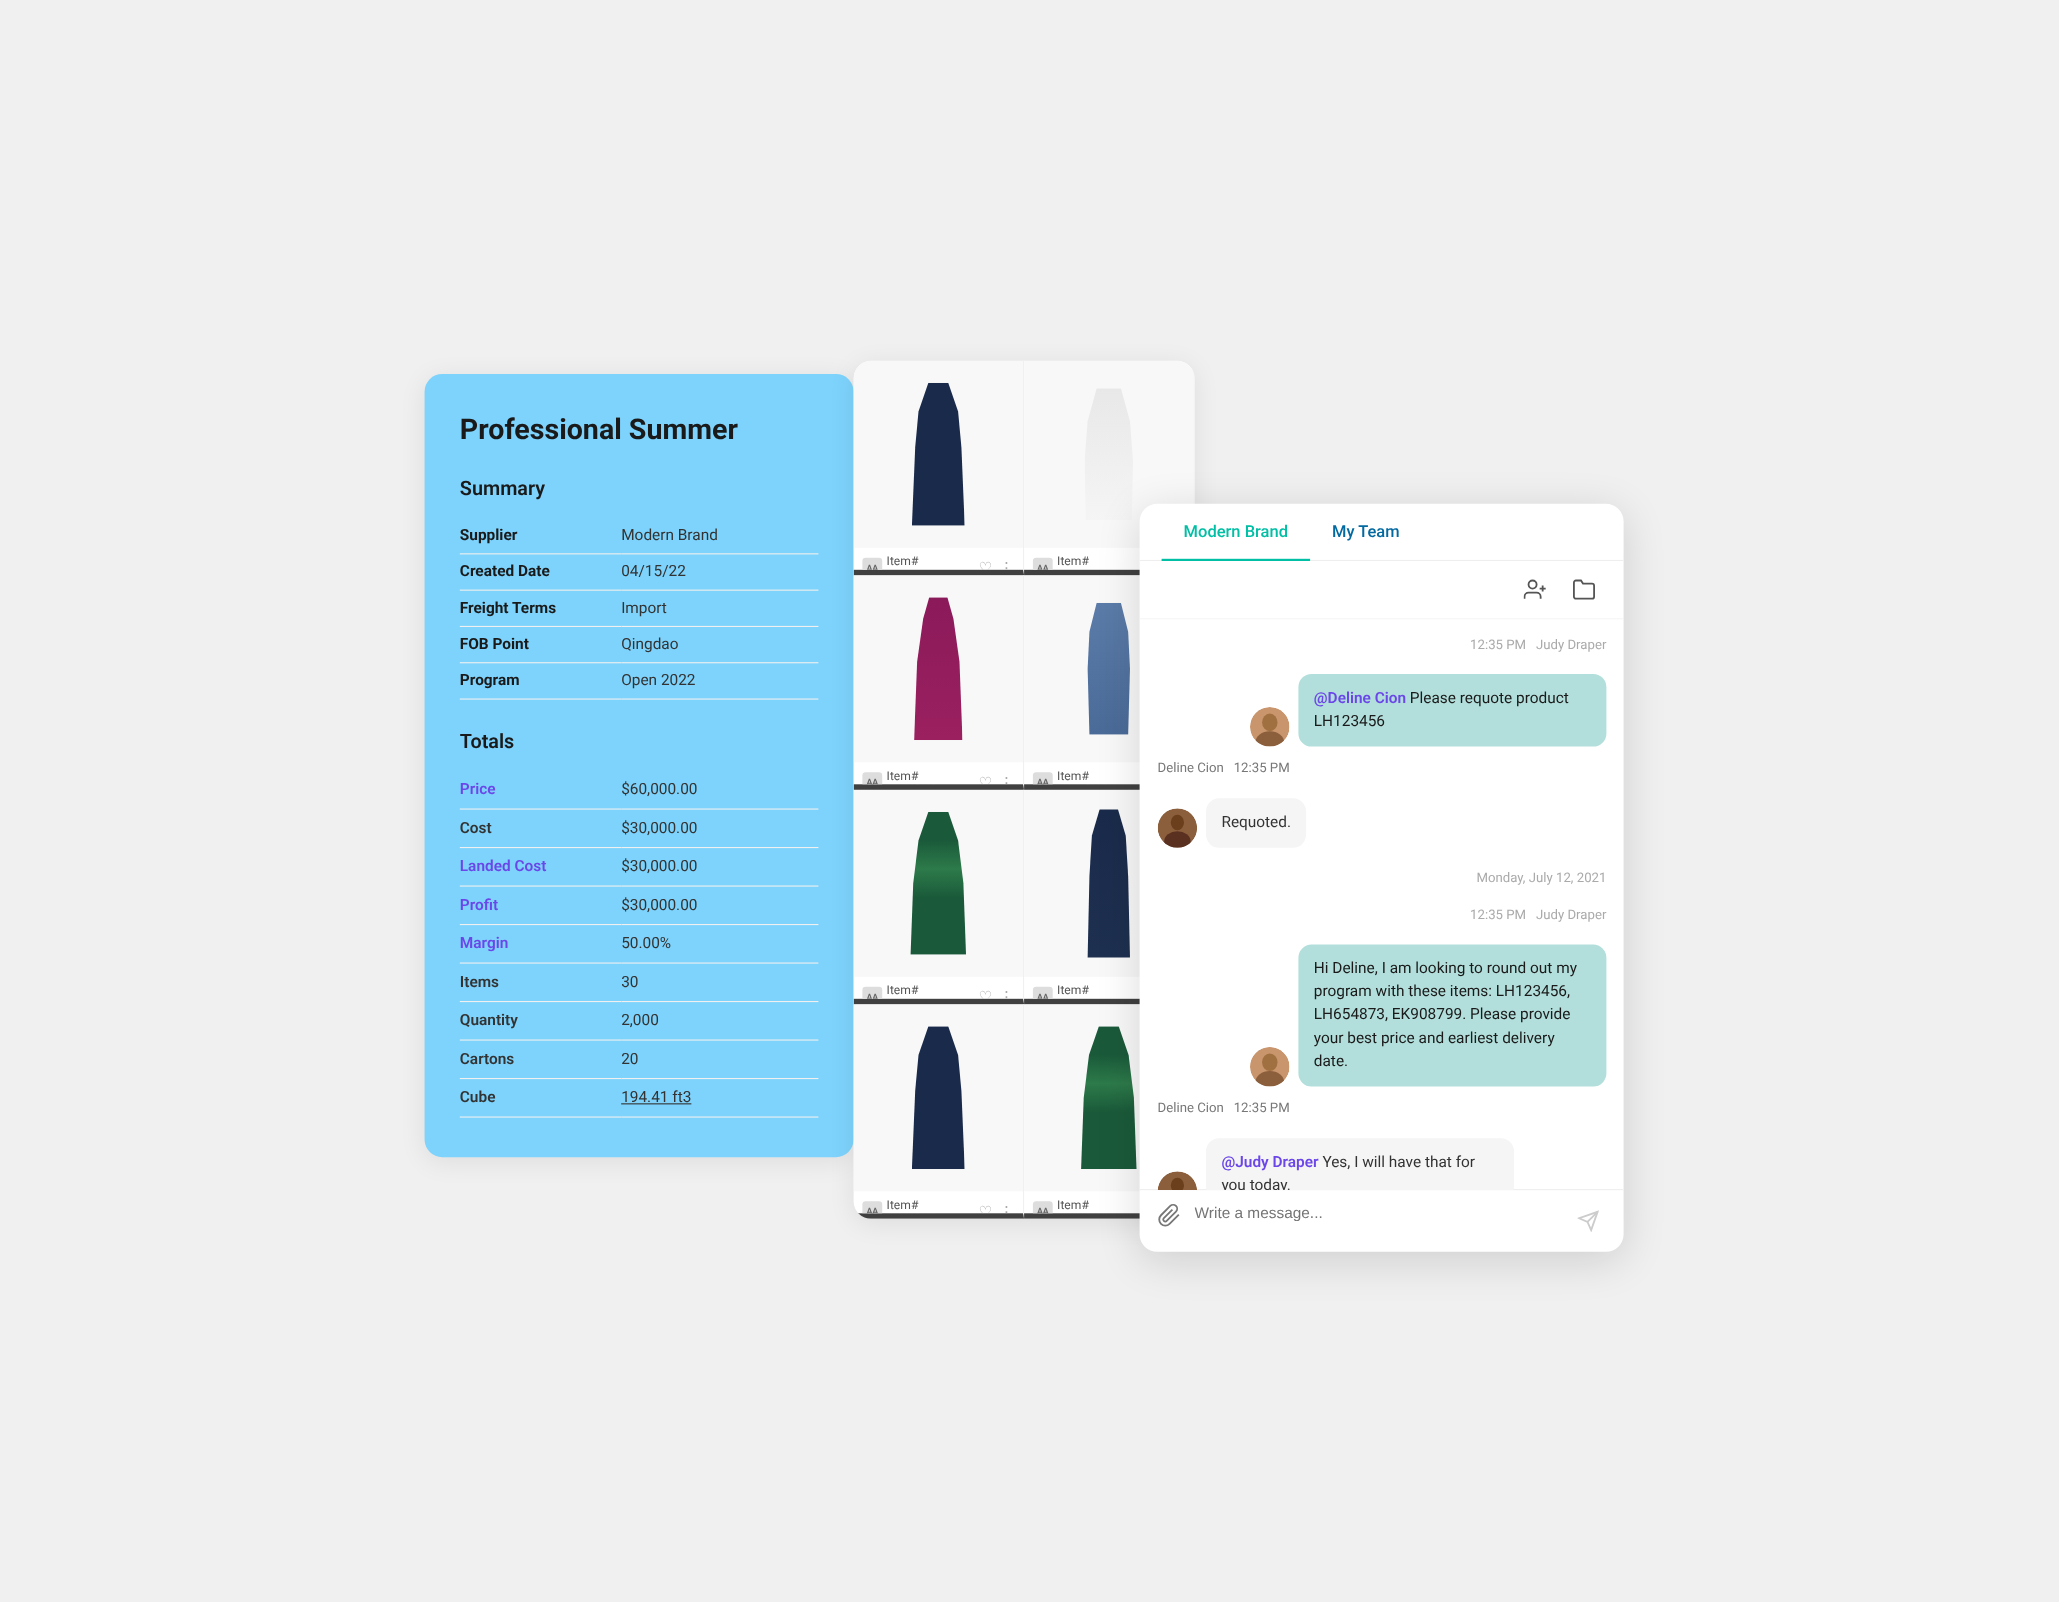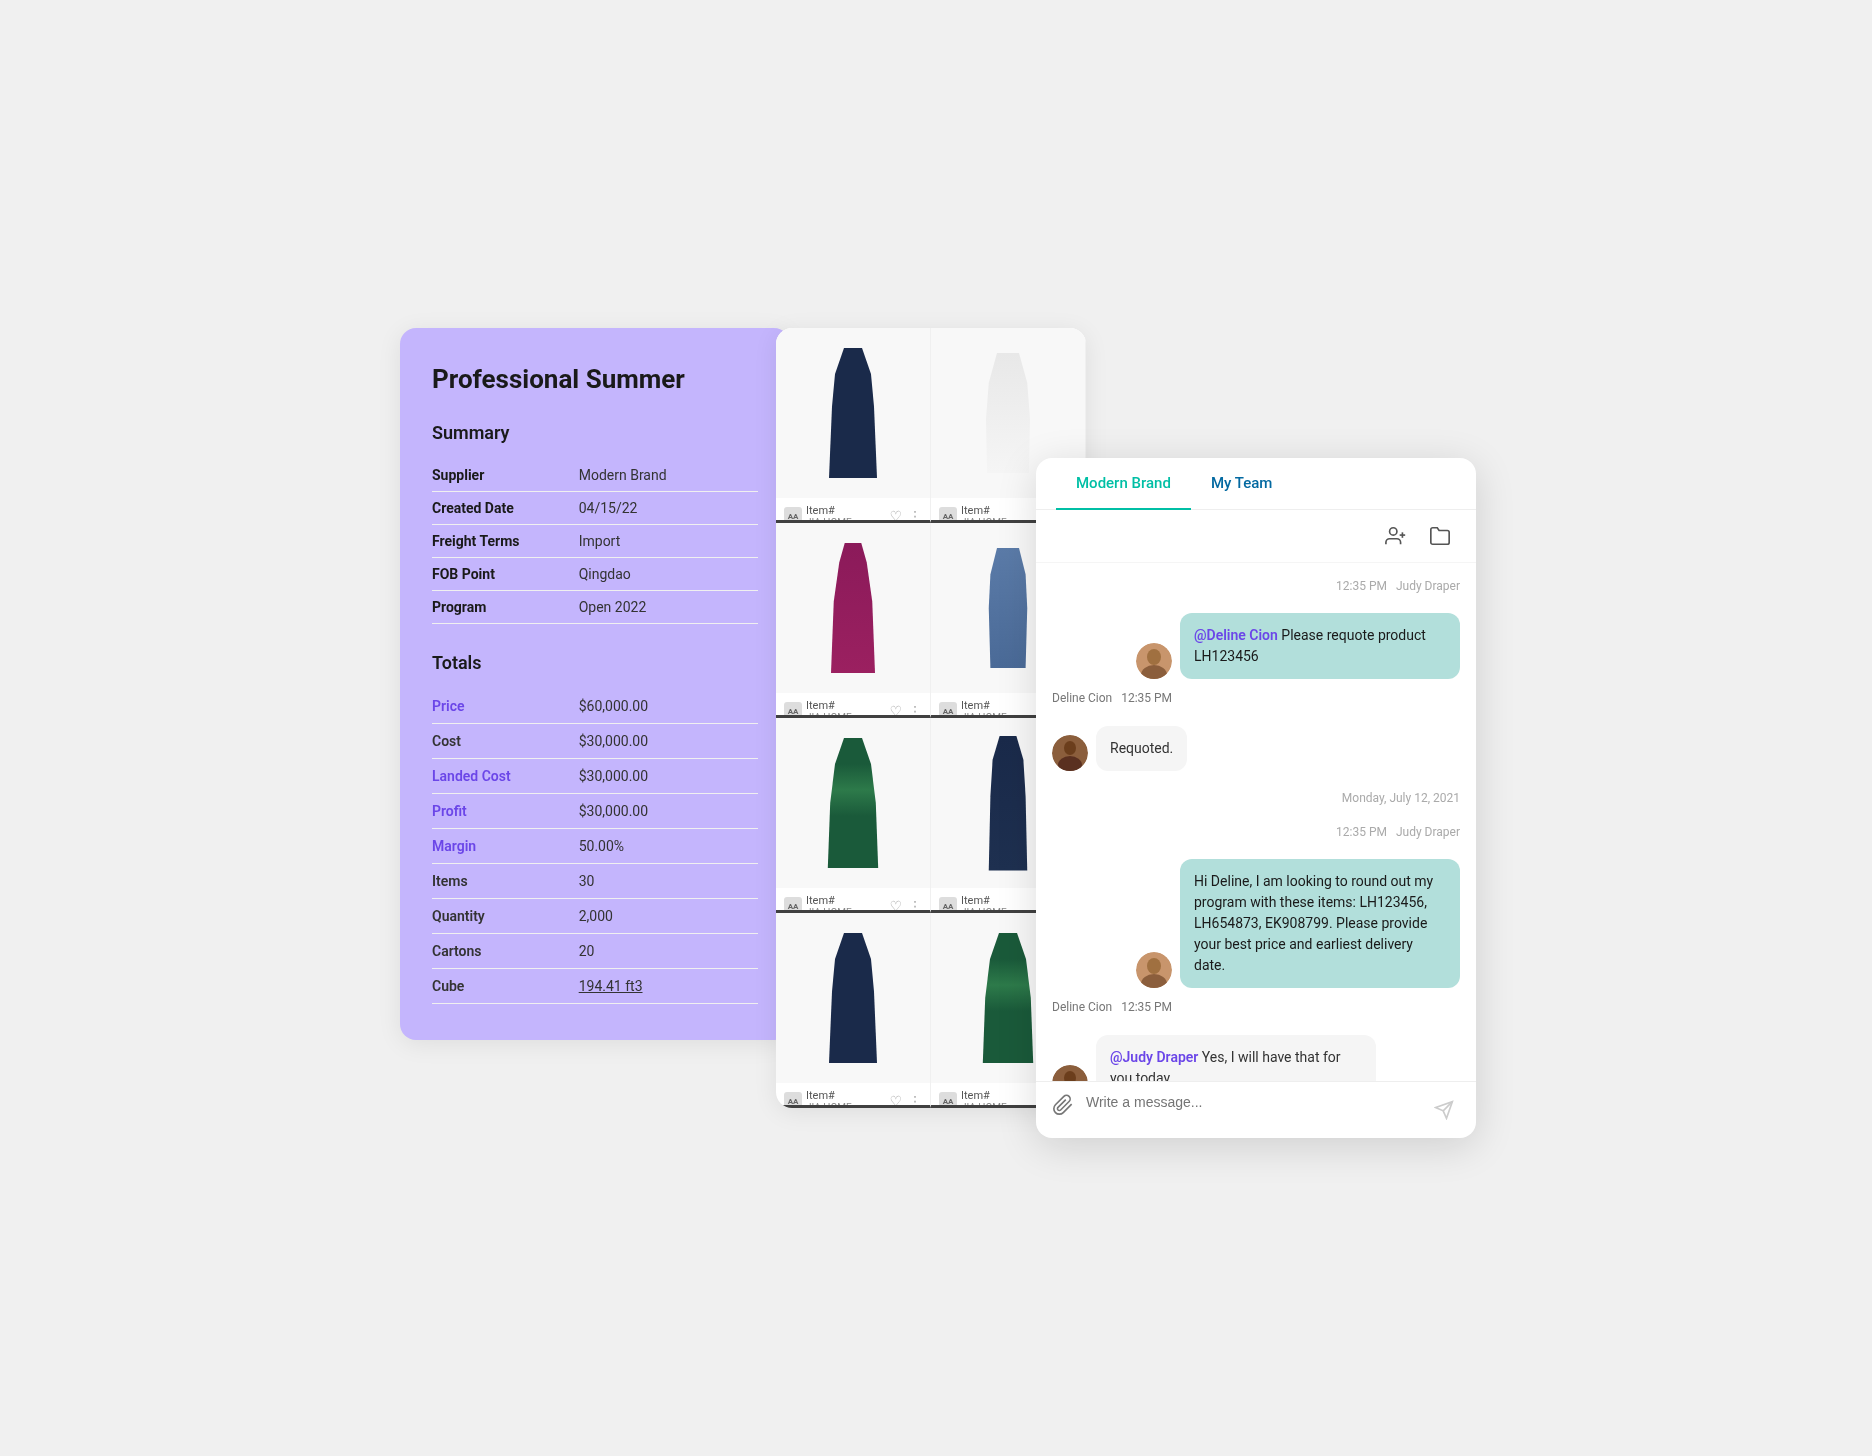--- a/index.html
+++ b/index.html
@@ -14,29 +14,28 @@
     }
     .scene {
       position: relative;
       width: 1100px;
       height: 860px;
     }
 
     
     .summary-card {
       position: absolute;
-      top: 30px;
+      top: 42px;
       left: 0;
       width: 390px;
-      background: #c4b5fd;
+      background: #7dd3fc;
       border-radius: 16px;
       padding: 36px 32px;
       box-shadow: 0 4px 24px rgba(0,0,0,0.08);
       z-index: 1;
-      margin-left: 14px;
     }
     .summary-card h1 {
       font-size: 26px;
       font-weight: 700;
       color: #1a1a1a;
       margin-bottom: 28px;
     }
     .section-title {
       font-size: 18px;
       font-weight: 600;
@@ -95,21 +94,21 @@
       z-index: 1;
     }
     .product-grid {
       display: grid;
       grid-template-columns: 1fr 1fr;
       height: 100%;
     }
     .product-cell {
       position: relative;
       border-right: 1px solid #f0f0f0;
-      border-bottom: 3px solid #404040;
+      border-bottom: 5px solid #404040;
       overflow: hidden;
     }
     .product-cell .img-area {
       height: 170px;
       background: #f8f8f8;
       display: flex;
       align-items: center;
       justify-content: center;
     }
     

